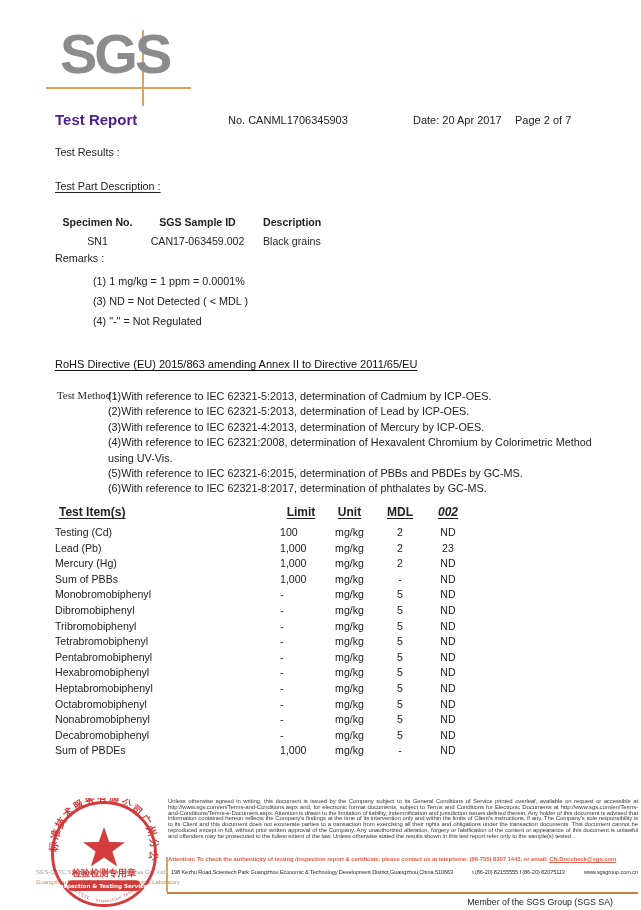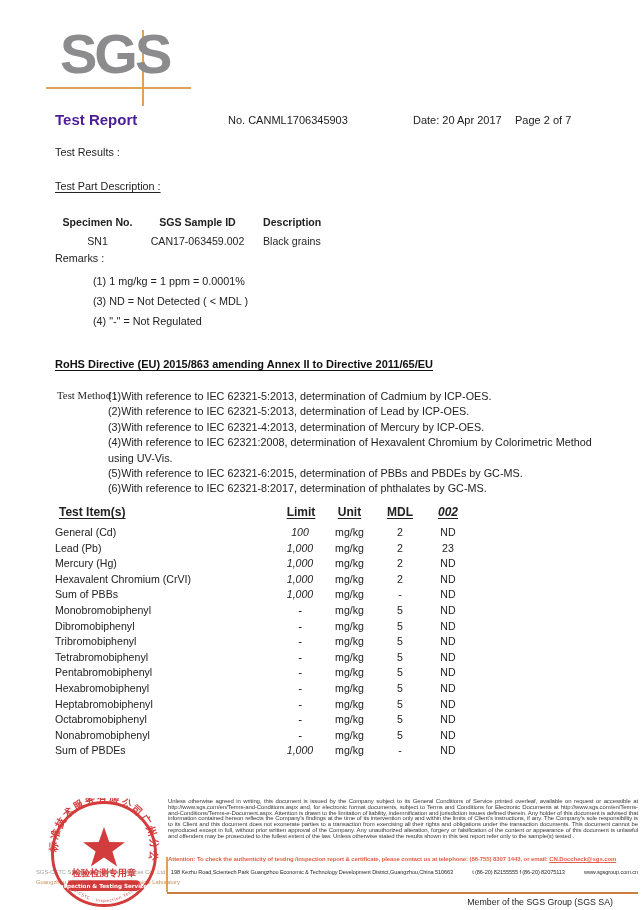--- a/index.html
+++ b/index.html
@@ -25,39 +25,39 @@
   .s-tpd{left:55px; top:180px; text-decoration:underline; text-underline-offset:2px;}
   .specimen-table{position:absolute; left:55px; top:216px; border-collapse:collapse; font-size:10.6px;}
   .specimen-table th{font-weight:bold; padding:0 0 7px 0; text-align:center; font-size:10.6px;}
   .specimen-table td{text-align:center; padding:0;}
   .specimen-table th:nth-child(1), .specimen-table td:nth-child(1){width:85px;}
   .specimen-table th:nth-child(2), .specimen-table td:nth-child(2){width:115px;}
   .specimen-table th:nth-child(3), .specimen-table td:nth-child(3){width:100px; text-align:left; padding-left:8px;}
   .s-remarks{left:55px; top:252px;}
   .remarks-list{position:absolute; left:93px; top:272px; font-size:10.8px; line-height:19.8px; color:#222;}
   .rohs-heading{
-    position:absolute; left:55px; top:358px; font-size:11px; font-weight:bold; color:#111;
+    position:absolute; left:55px; top:358px; font-size:11px; font-weight:normal; color:#111;
     text-decoration:underline; text-underline-offset:2px;
   }
   .tm-label{position:absolute; left:57px; top:389px; font-size:10.8px;font-family:Liberation Serif, serif;}
   .tm-list{position:absolute; left:108px; top:389px; width:500px; font-size:10.8px; line-height:15.4px; color:#222;}
   
   .results-table{position:absolute; left:55px; top:504px; border-collapse:collapse; font-size:10.6px; color:#222;}
   .results-table col.c-item{width:225px;} .results-table col.c-limit{width:42px;}
   .results-table col.c-unit{width:55px;} .results-table col.c-mdl{width:46px;}
   .results-table col.c-val{width:50px;}
   .results-table th{
     font-weight:bold; text-align:center; padding:0 0 5px 0; height:16px;
     text-decoration:underline; text-underline-offset:2px; font-size:12px;
   }
   .results-table th:first-child{text-align:left; padding-left:4px;}
   .results-table th:last-child{font-style:italic;}
   .results-table td{height:15.6px; padding:0; text-align:center; line-height:15.6px;}
   .results-table td:first-child{text-align:left;}
-  .results-table td:nth-child(2){text-align:center; padding-right:2px;font-style:italic;}
+  .results-table td:nth-child(2){text-align:left; padding-right:2px;}
   
   .legal-text{
     position:absolute; left:168px; top:799px; width:470px;
     font-size:6px; line-height:5.78px; letter-spacing:-0.1px; text-align:justify; color:#3b3b3b;
   }
   .attention-text{
     position:absolute; left:168px; top:856px; width:470px;
     font-size:6px; line-height:6.6px; font-weight:bold; color:#e4604a; letter-spacing:-0.1px;
   }
   .attention-text .email{text-decoration:underline;}
@@ -144,48 +144,41 @@
         <tr>
           <th>Test Item(s)</th>
           <th>Limit</th>
           <th>Unit</th>
           <th>MDL</th>
           <th>002</th>
         </tr>
       </thead>
     <tbody>
         <tr>
-          <td>General (Cd)</td>
+          <td>Testing (Cd)</td>
           <td>100</td>
           <td>mg/kg</td>
           <td>2</td>
           <td>ND</td>
         </tr>
         <tr>
           <td>Lead (Pb)</td>
           <td>1,000</td>
           <td>mg/kg</td>
           <td>2</td>
           <td>23</td>
         </tr>
         <tr>
           <td>Mercury (Hg)</td>
           <td>1,000</td>
           <td>mg/kg</td>
           <td>2</td>
           <td>ND</td>
         </tr>
         <tr>
-          <td>Hexavalent Chromium (CrVI)</td>
-          <td>1,000</td>
-          <td>mg/kg</td>
-          <td>2</td>
-          <td>ND</td>
-        </tr>
-        <tr>
           <td>Sum of PBBs</td>
           <td>1,000</td>
           <td>mg/kg</td>
           <td>-</td>
           <td>ND</td>
         </tr>
         <tr>
           <td>Monobromobiphenyl</td>
           <td>-</td>
           <td>mg/kg</td>
@@ -236,20 +229,27 @@
         </tr>
         <tr>
           <td>Octabromobiphenyl</td>
           <td>-</td>
           <td>mg/kg</td>
           <td>5</td>
           <td>ND</td>
         </tr>
         <tr>
           <td>Nonabromobiphenyl</td>
+          <td>-</td>
+          <td>mg/kg</td>
+          <td>5</td>
+          <td>ND</td>
+        </tr>
+        <tr>
+          <td>Decabromobiphenyl</td>
           <td>-</td>
           <td>mg/kg</td>
           <td>5</td>
           <td>ND</td>
         </tr>
         <tr>
           <td>Sum of PBDEs</td>
           <td>1,000</td>
           <td>mg/kg</td>
           <td>-</td>

